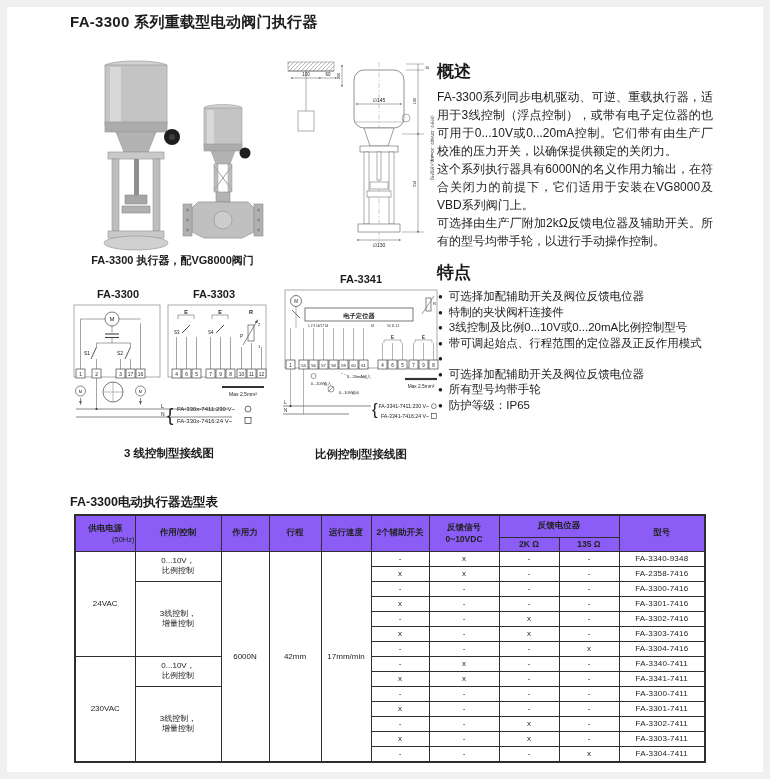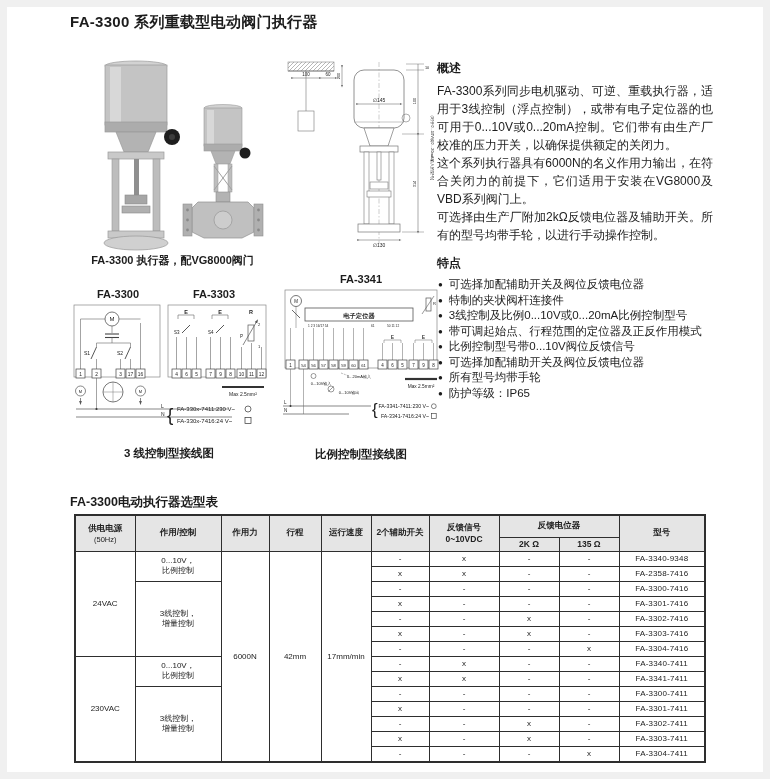--- a/index.html
+++ b/index.html
@@ -3,34 +3,34 @@
 <meta charset="utf-8">
 <style>
   html,body{margin:0;padding:0;background:#fff;}
   #page{position:relative;width:770px;height:779px;background:#ffffff;overflow:hidden;
         font-family:"Liberation Sans","DejaVu Sans",sans-serif;color:#1c1c1c;
         box-shadow:inset 0 0 0 7px #f0f0f0;text-decoration:underline;}
   .abs{position:absolute;}
   .doc-title{left:70px;top:13px;font-size:15px;font-weight:bold;letter-spacing:.3px;}
   .caption{font-weight:bold;text-align:center;font-size:11px;}
   .right-col{left:437px;top:60px;width:276px;}
-  .sec-head{font-size:12px;font-weight:bold;margin:0 0 5px 0;}
+  .sec-head{font-size:17px;font-weight:bold;margin:0 0 5px 0;}
   .right-col p{font-size:12px;line-height:18px;text-align:justify;margin:0;}
   .feat-head{margin-top:11px;}
   ul.features{list-style:none;margin:3px 0 0 0;padding:0;}
   ul.features li{display:flex;align-items:flex-start;font-size:11.5px;line-height:15.5px;}
   ul.features .blt{font-size:8px;line-height:15.5px;margin:0 6px 0 1px;}
   svg text{fill:#222;}
   .wlabel{font-size:11px;font-weight:bold;text-align:center;}
   
   .tbl-title{left:70px;top:494px;font-size:12.5px;font-weight:bold;}
   table.sel{border-collapse:collapse;table-layout:fixed;width:630px;border:2px solid #2e2e2e;}
   table.sel th,table.sel td{border:1px solid #2e2e2e;text-align:center;vertical-align:middle;
       padding:0;font-size:8px;color:#222;overflow:hidden;}
-  table.sel thead th{background:#e5e5e5;font-weight:600;font-size:8.5px;}
+  table.sel thead th{background:#8b5cf6;font-weight:600;font-size:8.5px;}
   table.sel thead tr.h1{height:22px;}
   table.sel thead tr.h2{height:14px;}
   table.sel tbody td{height:14px;}
   td.c-ctl{white-space:pre-line;line-height:10px;}
   td.c-model{font-size:8.3px;letter-spacing:.2px;}
 </style>
 </head>
 <body>
 
 <div id="page">
@@ -143,21 +143,20 @@
         <li>
           <span class="blt">●</span>
           <span>3线控制及比例0...10V或0...20mA比例控制型号</span>
         </li>
         <li>
           <span class="blt">●</span>
           <span>带可调起始点、行程范围的定位器及正反作用模式</span>
         </li>
         <li>
           <span class="blt">●</span>
-          <span>比例控制型号带0...10V阀位反馈信号</span>
         </li>
         <li>
           <span class="blt">●</span>
           <span>可选择加配辅助开关及阀位反馈电位器</span>
         </li>
         <li>
           <span class="blt">●</span>
           <span>所有型号均带手轮</span>
         </li>
         <li>
@@ -372,21 +371,21 @@
           <col style="width:58px">
           <col style="width:70px">
           <col style="width:60px">
         <col style="width:60px">
           <col style="width:86px">
       </colgroup>
       <thead>
         <tr class="h1">
           <th rowspan="2">
             <div>供电电源</div>
-            <div style="font-weight:normal;font-size:7.5px;">(50Hz)</div>
+            <div style="font-weight:normal;font-size:7.5px;text-align:right;">(50Hz)</div>
           </th>
           <th rowspan="2">作用/控制</th>
           <th rowspan="2">作用力</th>
           <th rowspan="2">行程</th>
           <th rowspan="2">运行速度</th>
           <th rowspan="2">2个辅助开关</th>
           <th rowspan="2">反馈信号0~10VDC</th>
           <th colspan="2">反馈电位器</th>
           <th rowspan="2">型号</th>
         </tr>

